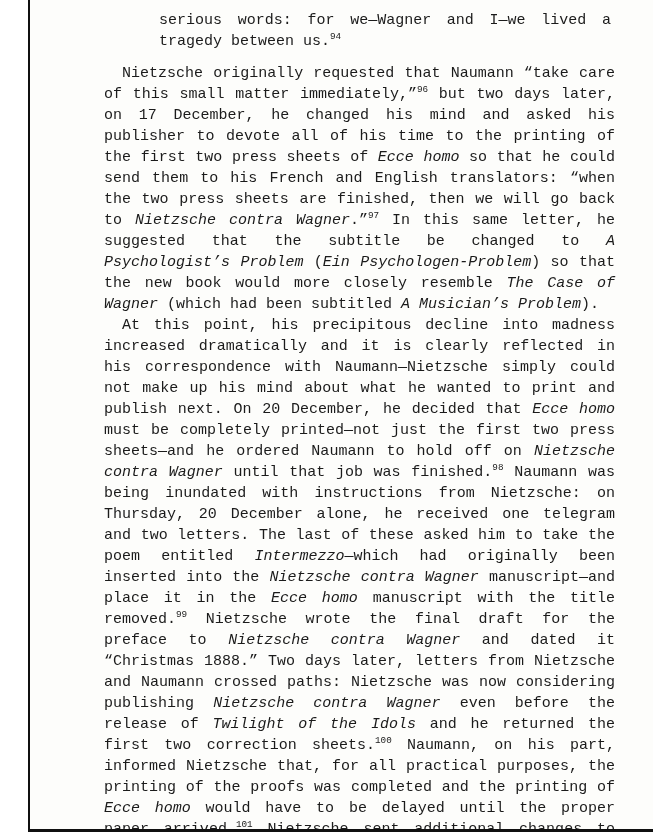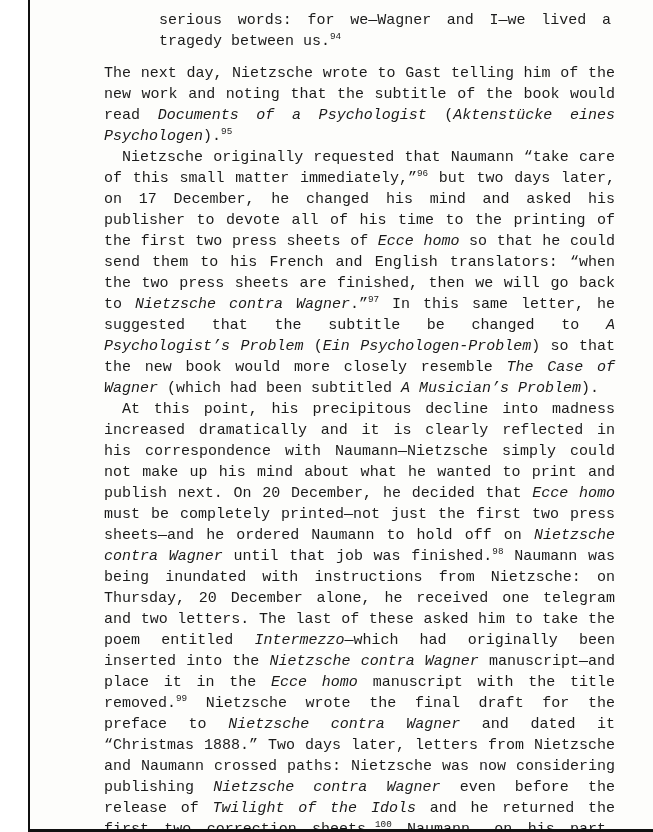--- a/index.html
+++ b/index.html
@@ -64,21 +64,20 @@
     }
   </style>
 </head>
 <body>
 
 <div class="page">
   <div class="edge-left"></div>
 
   <blockquote class="bq bq-top">serious words: for we—Wagner and I—we lived a tragedy between us.<sup>94</sup></blockquote>
 
-  <p>The next day, Nietzsche wrote to Gast telling him of the new work and noting that the subtitle of the book would read <i>Documents of a Psychologist</i> (<i>Aktenstücke eines Psychologen</i>).<sup>95</sup></p>
 
   <p class="indent">Nietzsche originally requested that Naumann “take care of this small matter immediately,”<sup>96</sup> but two days later, on 17 December, he changed his mind and asked his publisher to devote all of his time to the printing of the first two press sheets of <i>Ecce homo</i> so that he could send them to his French and English translators: “when the two press sheets are finished, then we will go back to <i>Nietzsche contra Wagner</i>.”<sup>97</sup> In this same letter, he suggested that the subtitle be changed to <i>A Psychologist’s Problem</i> (<i>Ein Psychologen-Problem</i>) so that the new book would more closely resemble <i>The Case of Wagner</i> (which had been subtitled <i>A Musician’s Problem</i>).</p>
 
   <p class="indent">At this point, his precipitous decline into madness increased dramatically and it is clearly reflected in his correspondence with Naumann—Nietzsche simply could not make up his mind about what he wanted to print and publish next. On 20 December, he decided that <i>Ecce homo</i> must be completely printed—not just the first two press sheets—and he ordered Naumann to hold off on <i>Nietzsche contra Wagner</i> until that job was finished.<sup>98</sup> Naumann was being inundated with instructions from Nietzsche: on Thursday, 20 December alone, he received one telegram and two letters. The last of these asked him to take the poem entitled <i>Intermezzo</i>—which had originally been inserted into the <i>Nietzsche contra Wagner</i> manuscript—and place it in the <i>Ecce homo</i> manuscript with the title removed.<sup>99</sup> Nietzsche wrote the final draft for the preface to <i>Nietzsche contra Wagner</i> and dated it “Christmas 1888.” Two days later, letters from Nietzsche and Naumann crossed paths: Nietzsche was now considering publishing <i>Nietzsche contra Wagner</i> even before the release of <i>Twilight of the Idols</i> and he returned the first two correction sheets.<sup>100</sup> Naumann, on his part, informed Nietzsche that, for all practical purposes, the printing of the proofs was completed and the printing of <i>Ecce homo</i> would have to be delayed until the proper paper arrived.<sup>101</sup> Nietzsche sent additional changes to the manuscript on 28 December and again in two letters dated 30 December.<sup>102</sup> By 2 January, he was almost completely over the edge as he wrote to Naumann:</p>
 
 
   <div class="edge-bottom"></div>
 </div>
 
 </body></html>

